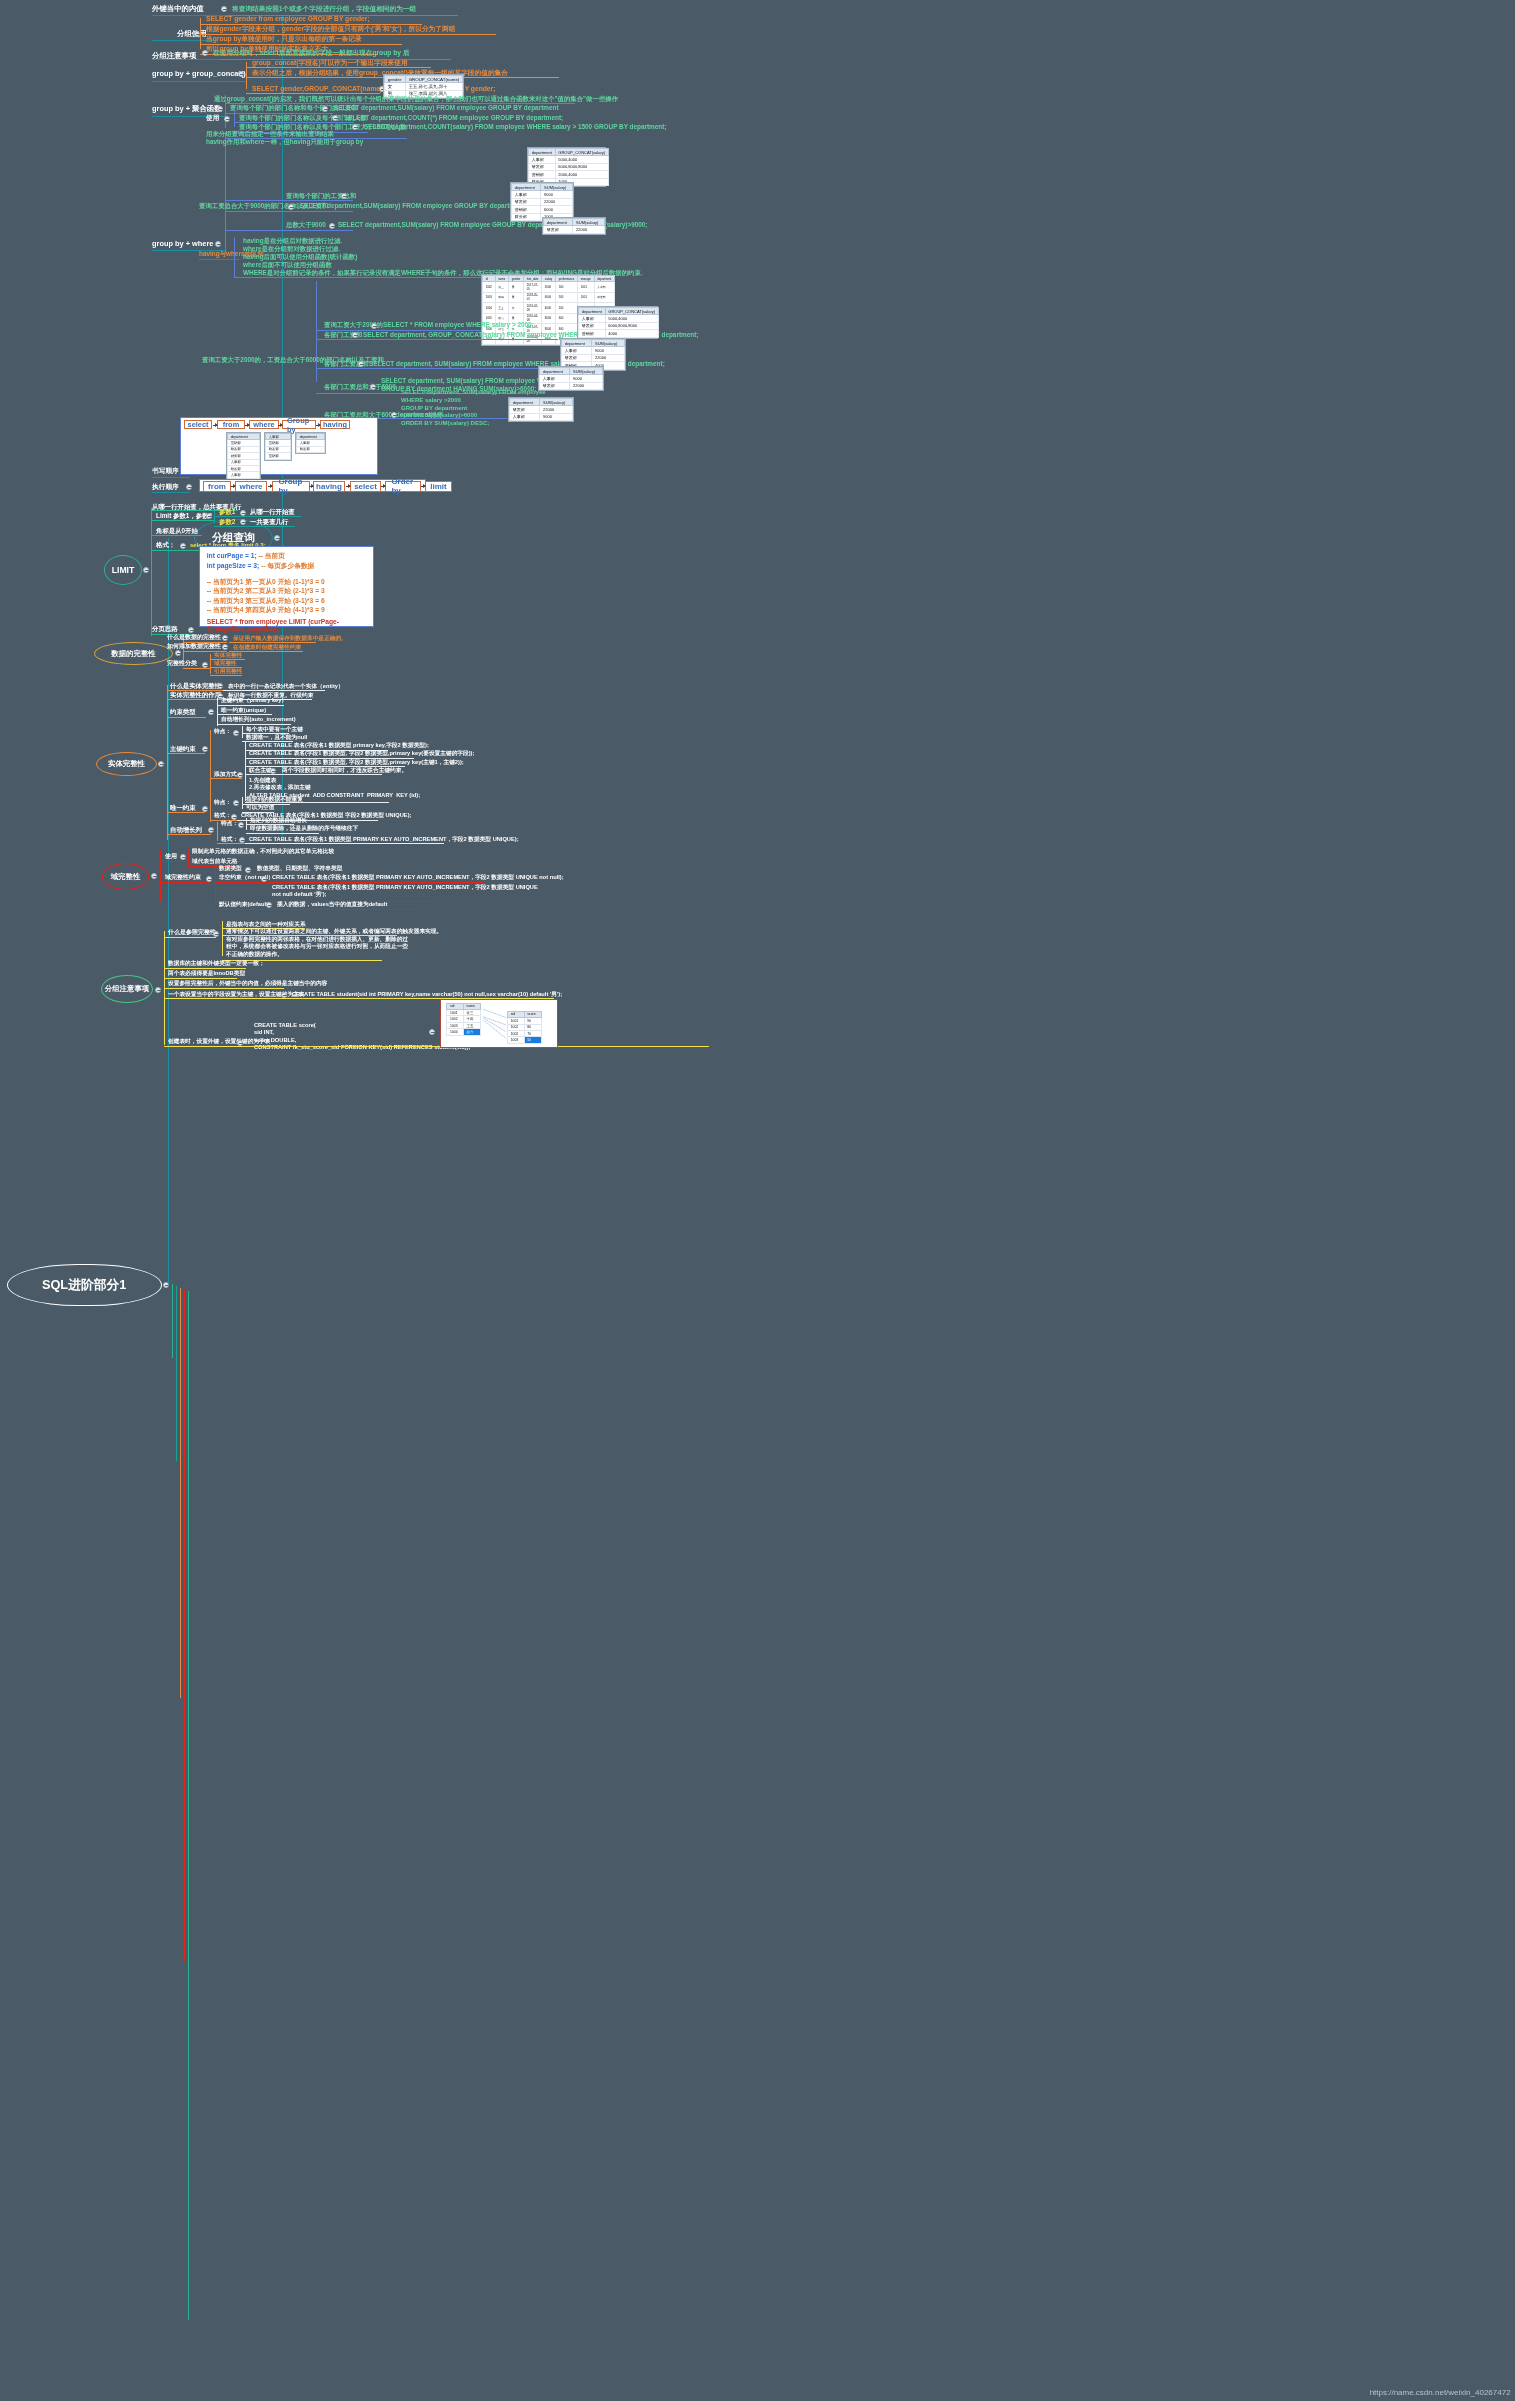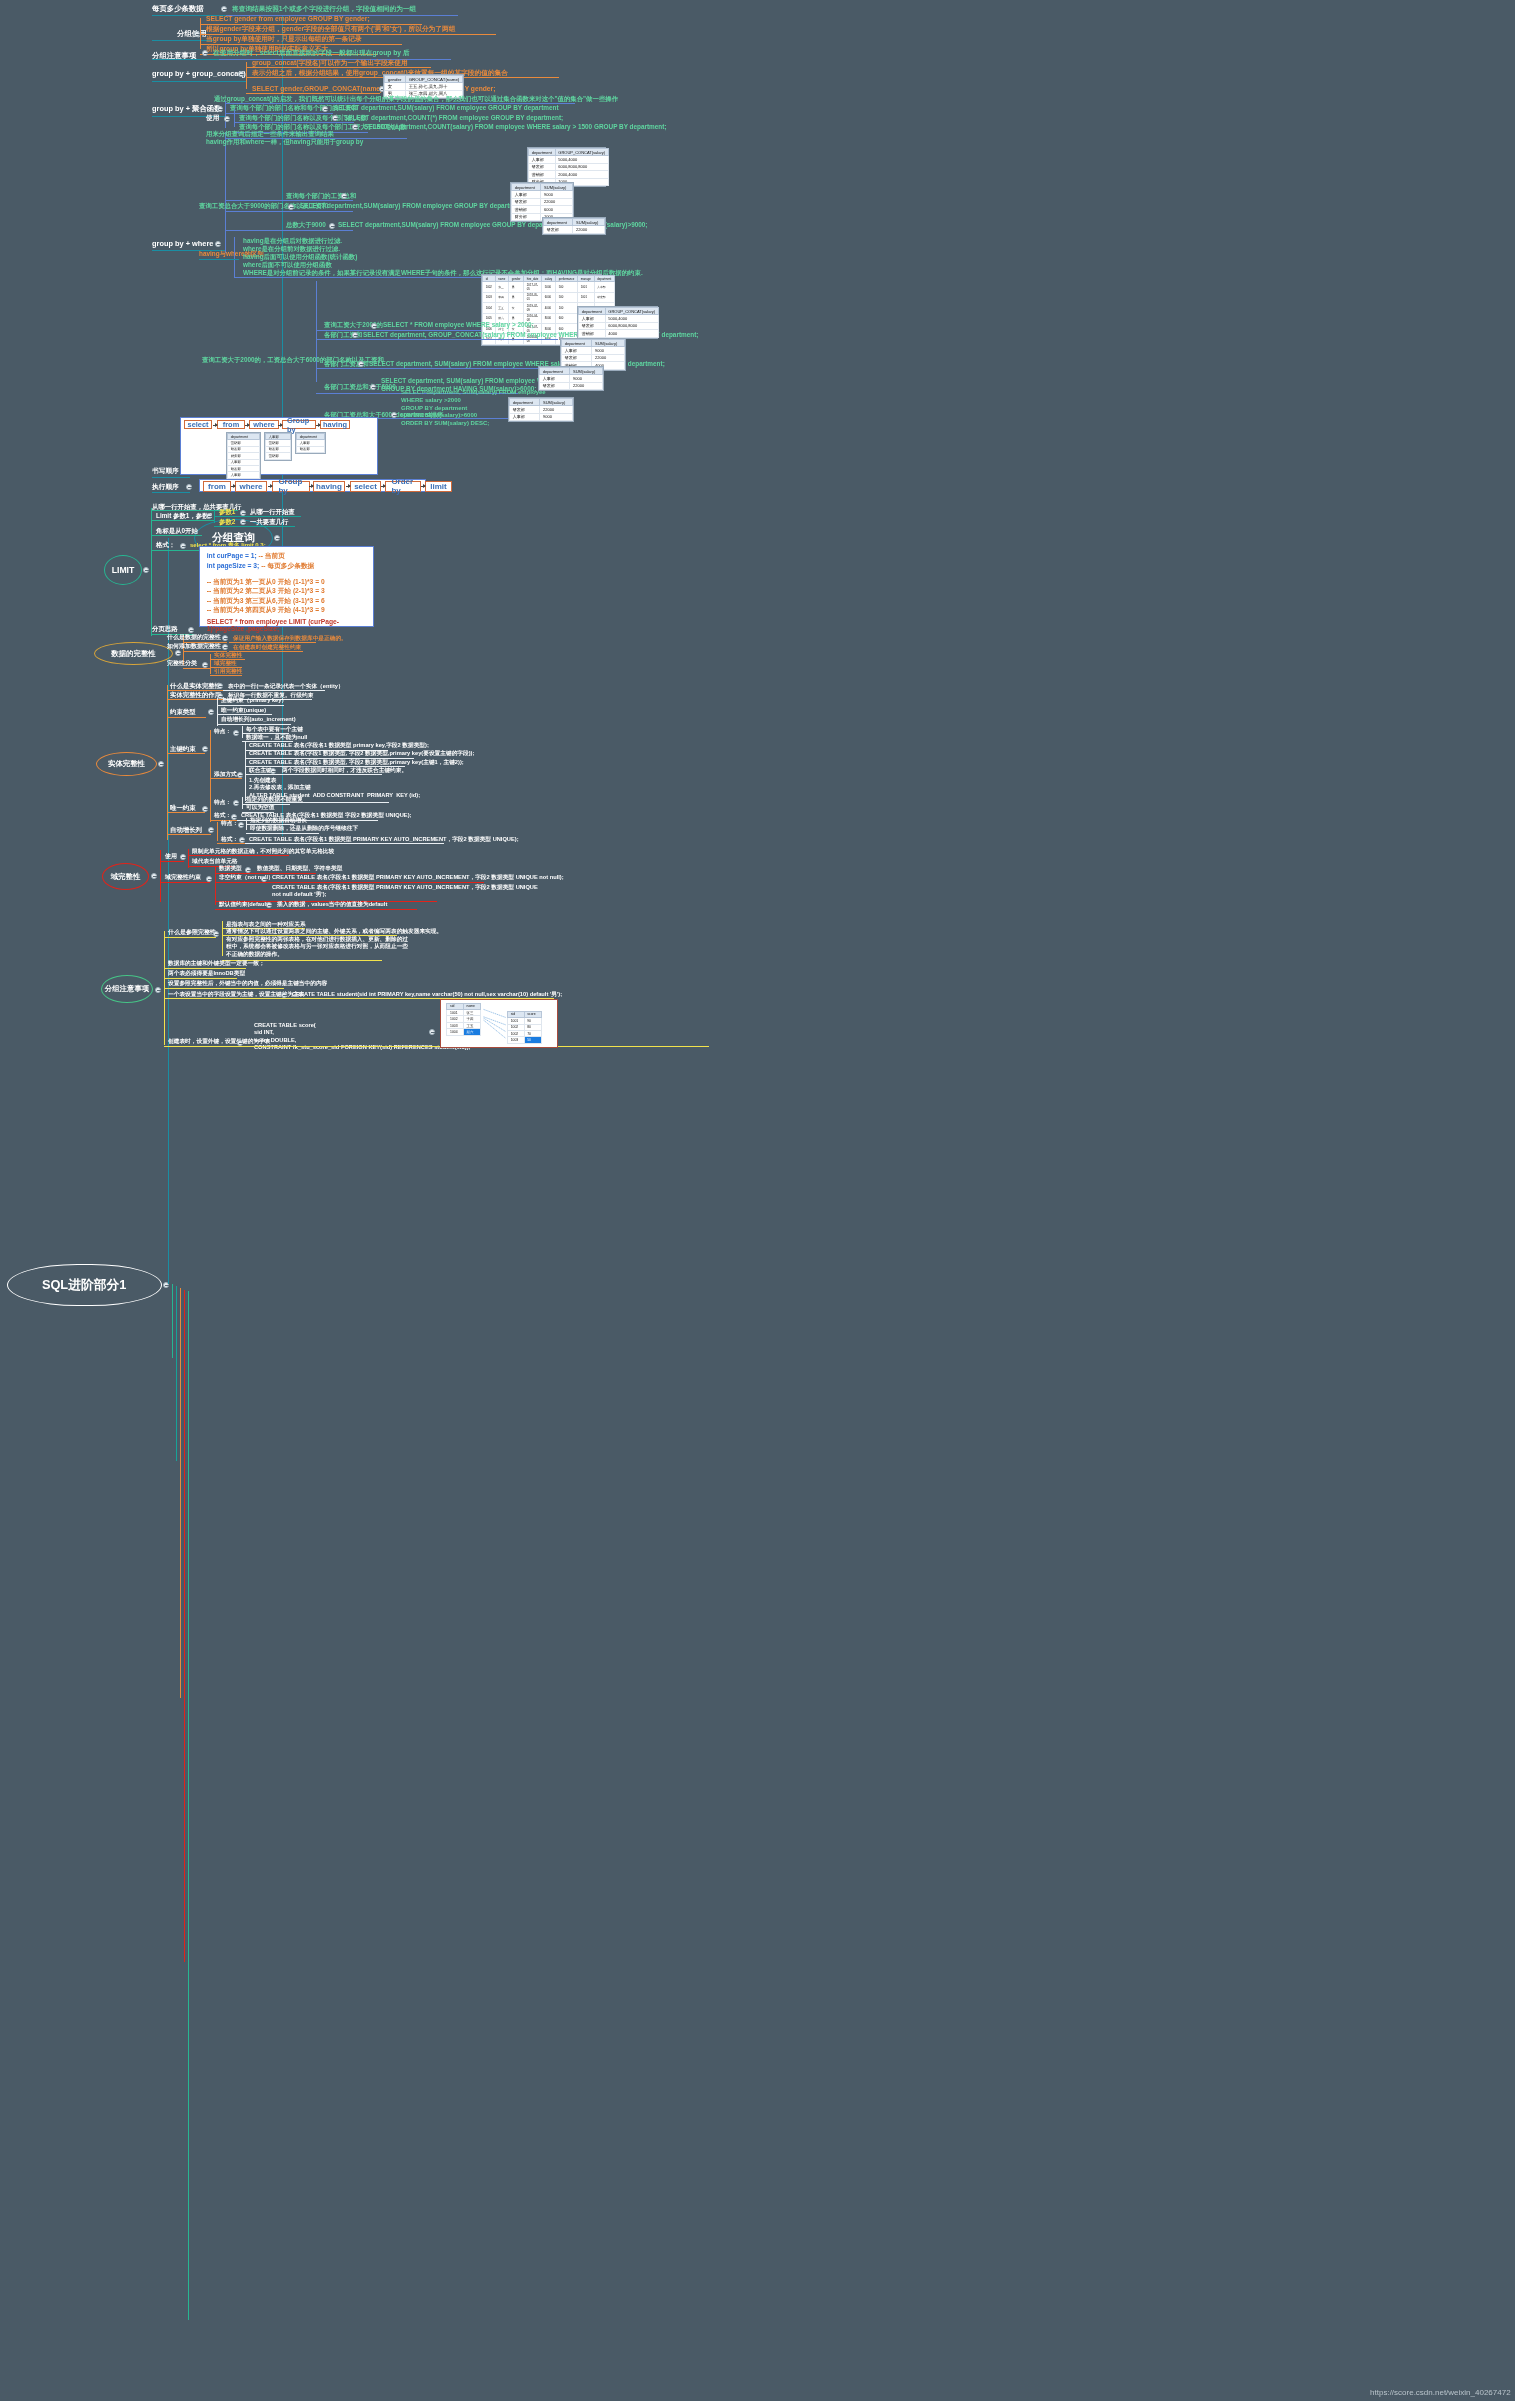--- a/index.html
+++ b/index.html
@@ -118,21 +118,21 @@
   <div class="ln v lc-orange" style="left:180px; top:1288px; height:410px;"></div>
   <div class="ln v lc-red" style="left:184px; top:1290px; height:672px;"></div>
   <div class="ln v lc-green" style="left:188px; top:1291px; height:1029px;"></div>
 
   <div class="ellipse" style="left:194px; top:519px; width:79px; height:38px; border-color:#1a8ea3; font-size:10.8px;">
     <span>分组查询</span>
   </div>
   <div class="dot" style="left:274px; top:535px;"></div>
   <div class="ln v lc-cyan" style="left:282px; top:16px; height:820px;"></div>
 
-  <div class="n c-white" style="left:152px; top:4.7px; font-size:7.4px;">每页多少条数据</div>
+  <div class="n c-white" style="left:152px; top:4.7px; font-size:7.4px;">外键当中的内值</div>
   <div class="dot" style="left:221px; top:6px;"></div>
   <div class="n c-green" style="left:232px; top:5.4px; font-size:6.7px;">将查询结果按照1个或多个字段进行分组，字段值相同的为一组</div>
   <div class="ln h lc-cyan" style="left:152px; top:15px; width:74px;"></div>
   <div class="ln h lc-blue" style="left:226px; top:15px; width:232px;"></div>
 
   <div class="n c-white" style="left:152px; top:30px; font-size:7.4px;margin-left:25px;">分组使用</div>
   <div class="dot" style="left:194px; top:31px;"></div>
   <div class="ln h lc-cyan" style="left:152px; top:40px; width:61px;"></div>
   <div class="ln v lc-orange" style="left:200px; top:18px; height:31px;"></div>
 
@@ -903,15 +903,15 @@
         </table>
     </div>
     <svg style="position:absolute; left:0; top:0; width:118px; height:49px;" viewBox="0 0 175 73" width="118" height="49">
       <line x1="63" y1="14" x2="96" y2="26" stroke="#6fa8dc" stroke-width="1" stroke-dasharray="2,1"></line>
       <line x1="63" y1="25" x2="96" y2="37" stroke="#6fa8dc" stroke-width="1" stroke-dasharray="2,1"></line>
       <line x1="63" y1="27" x2="96" y2="47" stroke="#6fa8dc" stroke-width="1" stroke-dasharray="2,1"></line>
       <line x1="63" y1="30" x2="96" y2="57" stroke="#6fa8dc" stroke-width="1" stroke-dasharray="2,1"></line>
     </svg>
   </div>
 
-  <div class="watermark">https://score.csdn.net/weixin_40267472</div>
+  <div class="watermark">https://name.csdn.net/weixin_40267472</div>
 </div>
 
 
 </body></html>

